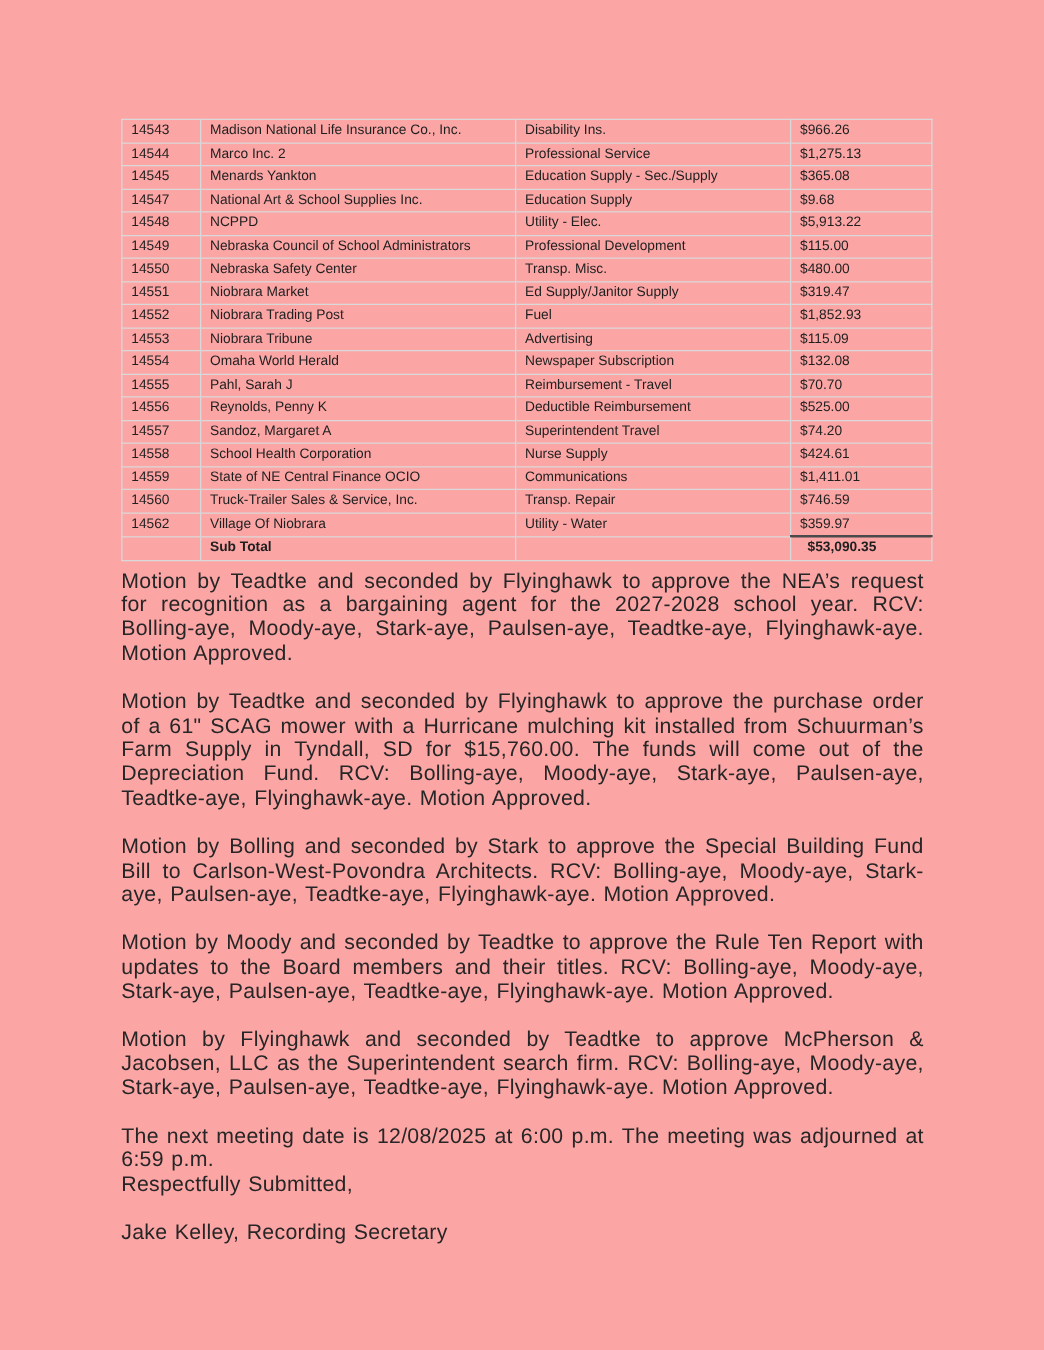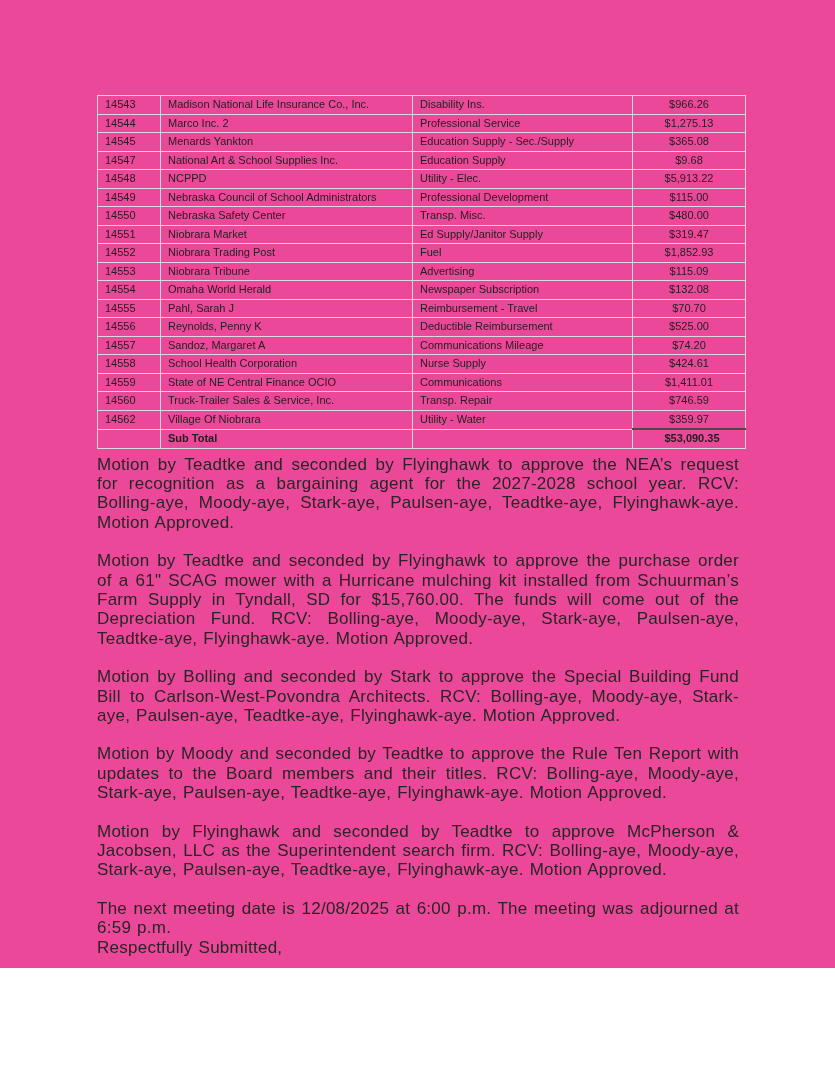--- a/index.html
+++ b/index.html
@@ -3,22 +3,22 @@
 <meta charset="utf-8">
 <style>
   html, body {
     margin: 0;
     padding: 0;
     background: #ffffff;
   }
   .page {
     position: relative;
     width: 835px;
-    height: 968px;
-    background: #ec4899;
+    height: 1080px;
+    background: #fca5a5;
     overflow: hidden;
     font-family: "Liberation Sans", sans-serif;
     color: var(--text-color, #1f1f1f);
   }
   .content {
     position: absolute;
     left: 97px;
     top: 95px;
     width: 648px;
   }
@@ -35,21 +35,21 @@
   table.payments col.c-amount { width: 113px; }
   table.payments td {
     border: 1px solid var(--border-color, #d9d9d9);
     padding: 2px 7px 2px 7px;
     line-height: 13.5px;
     white-space: nowrap;
     overflow: hidden;
     vertical-align: middle;
   }
   table.payments td.amount {
-    text-align: center;
+    text-align: left;
   }
   table.payments tr.subtotal-row td {
     font-weight: bold;
     margin-left: 12px;
   }
   table.payments tr.subtotal-row td.amount {
     border-top: 2px solid var(--sum-line-color, #4a4a4a);
     padding-left: 13px;
   }
   .minutes {
@@ -173,21 +173,21 @@
   <tr>
     <td>14556</td>
     <td>Reynolds, Penny K</td>
     <td>Deductible Reimbursement</td>
     <td class="amount">$525.00</td>
   </tr>
 
   <tr>
     <td>14557</td>
     <td>Sandoz, Margaret A</td>
-    <td>Communications Mileage</td>
+    <td>Superintendent Travel</td>
     <td class="amount">$74.20</td>
   </tr>
 
   <tr>
     <td>14558</td>
     <td>School Health Corporation</td>
     <td>Nurse Supply</td>
     <td class="amount">$424.61</td>
   </tr>
 

